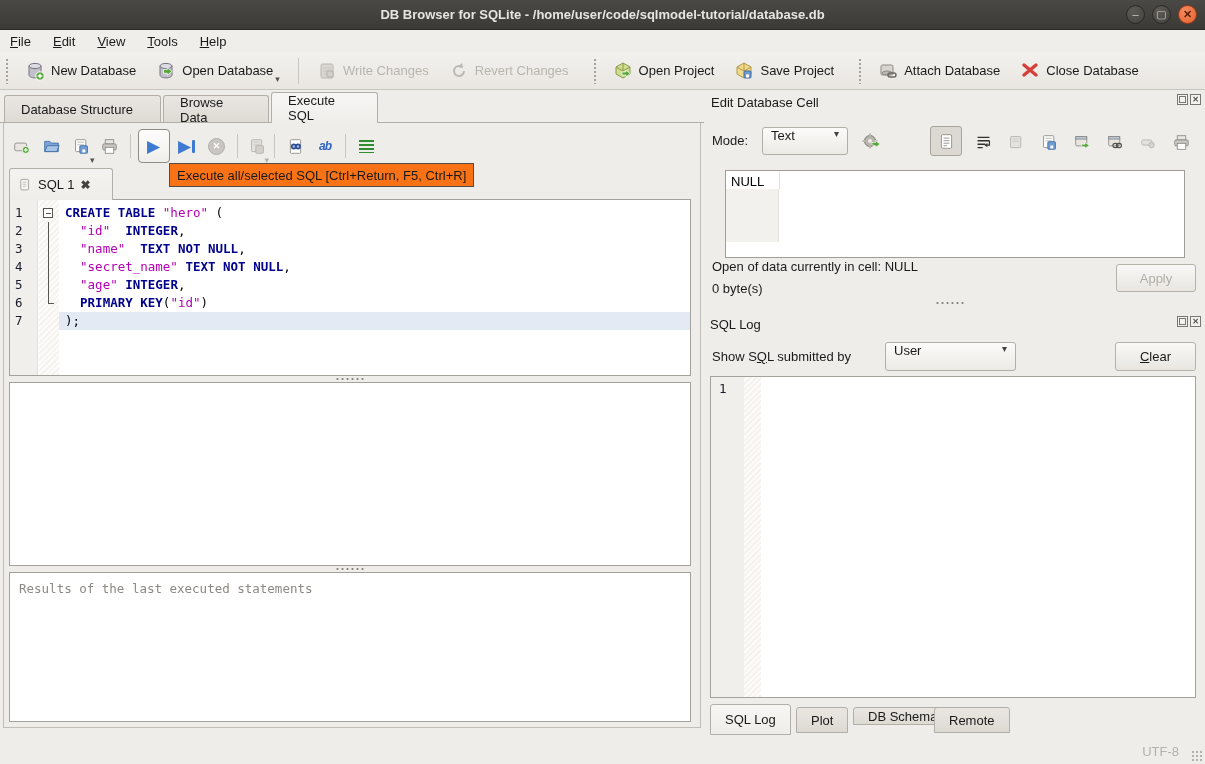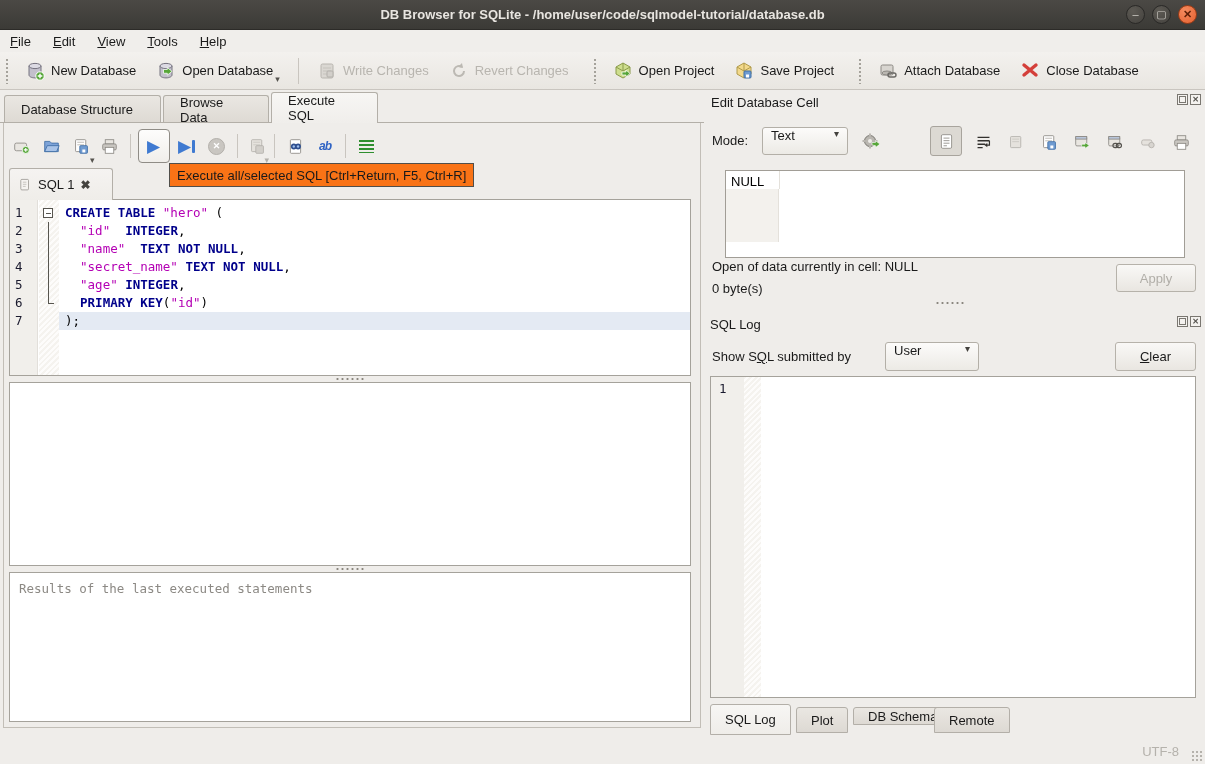--- a/index.html
+++ b/index.html
@@ -498,21 +498,21 @@
     <span>SQL Log</span>
   </div>
   <div class="dock-icons" style="left:1177px;top:316px">
     <div class="dicon float"></div>
     <div class="dicon">
         <span>✕</span>
       </div>
   </div>
 
   <div class="abs" style="left:712px;top:349px">Show S<u>Q</u>L submitted by</div>
-  <div class="combo abs" style="left:885px;top:342px;width:94px;height:29px">
+  <div class="combo abs" style="left:885px;top:342px;width:131px;height:29px">
     <span>User</span>
     <span class="car">▾</span>
   </div>
   <div class="pbtn abs" style="left:1115px;top:342px;width:81px;height:29px">
     <span><u>C</u>lear</span>
   </div>
 
   <div class="log-editor">
     <div class="log-gutter"></div>
     <div class="log-fold"></div>

